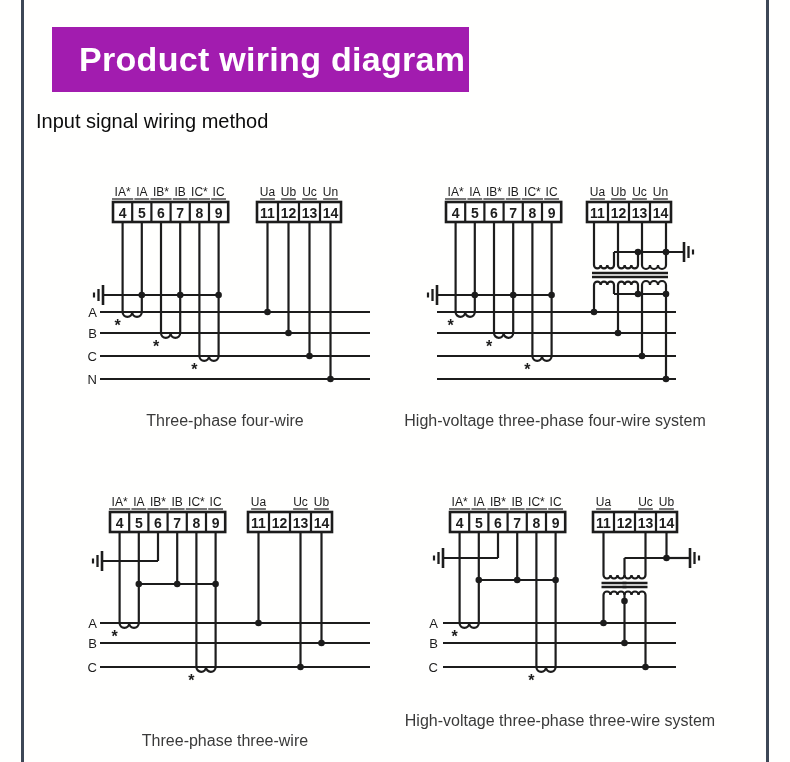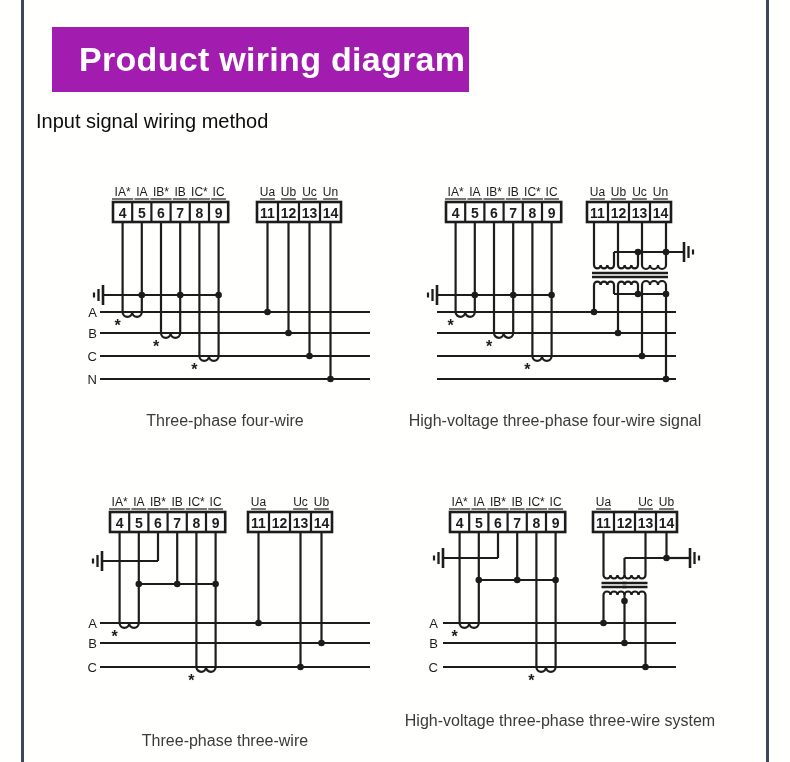--- a/index.html
+++ b/index.html
@@ -421,16 +421,16 @@
         <circle cx="624.5" cy="601" r="3.3" fill="#1c1c1c"></circle>
         <circle cx="624.5" cy="643" r="3.3" fill="#1c1c1c"></circle>
         <line x1="603.5" y1="595" x2="603.5" y2="623" stroke="#1c1c1c" stroke-width="2.2"></line>
         <circle cx="603.5" cy="623" r="3.3" fill="#1c1c1c"></circle>
         <line x1="645.5" y1="595" x2="645.5" y2="667" stroke="#1c1c1c" stroke-width="2.2"></line>
         <circle cx="645.5" cy="667" r="3.3" fill="#1c1c1c"></circle>
       </g>
     </svg>
 
   <div class="caption cap-tl">Three-phase four-wire</div>
-  <div class="caption cap-tr">High-voltage three-phase four-wire signal</div>
+  <div class="caption cap-tr">High-voltage three-phase four-wire system</div>
   <div class="caption cap-bl">Three-phase three-wire</div>
   <div class="caption cap-br">High-voltage three-phase three-wire system</div>
 </div>
 
 </body></html>

